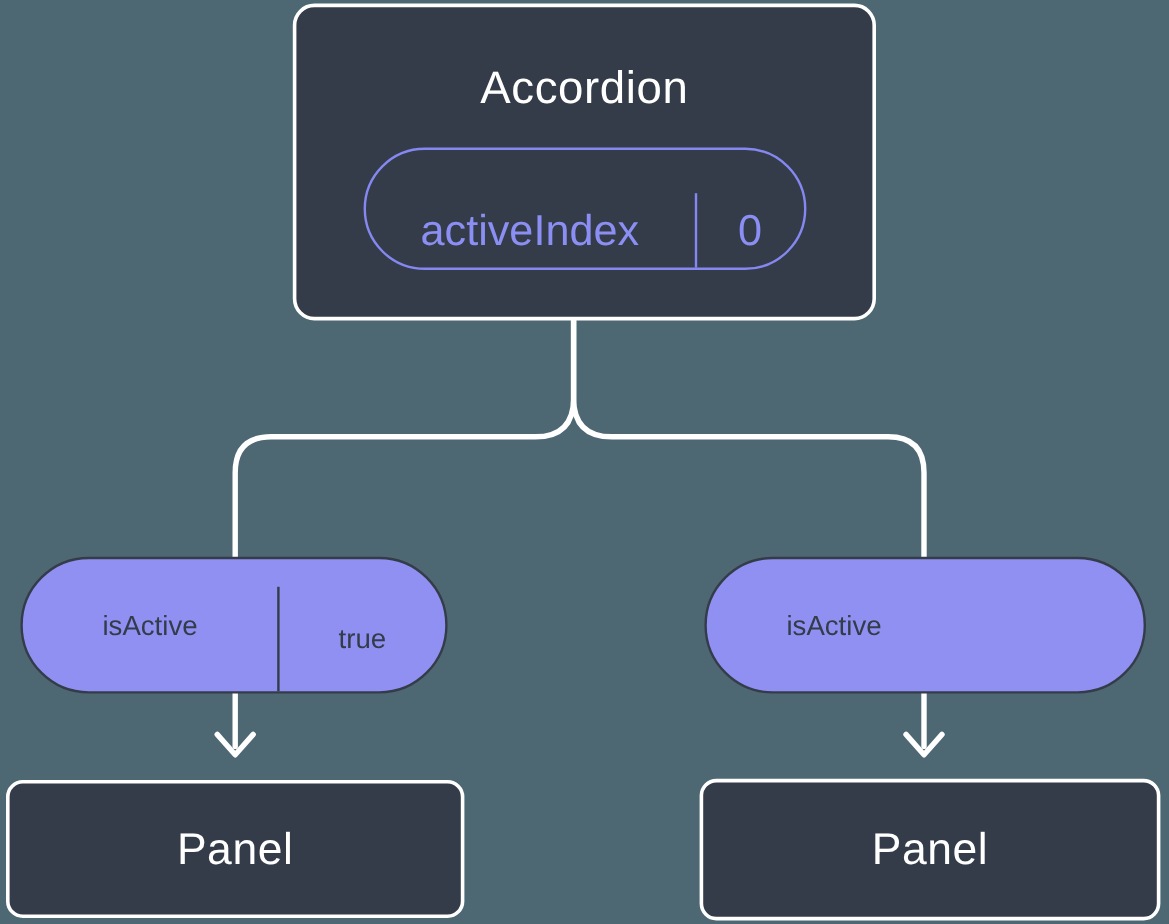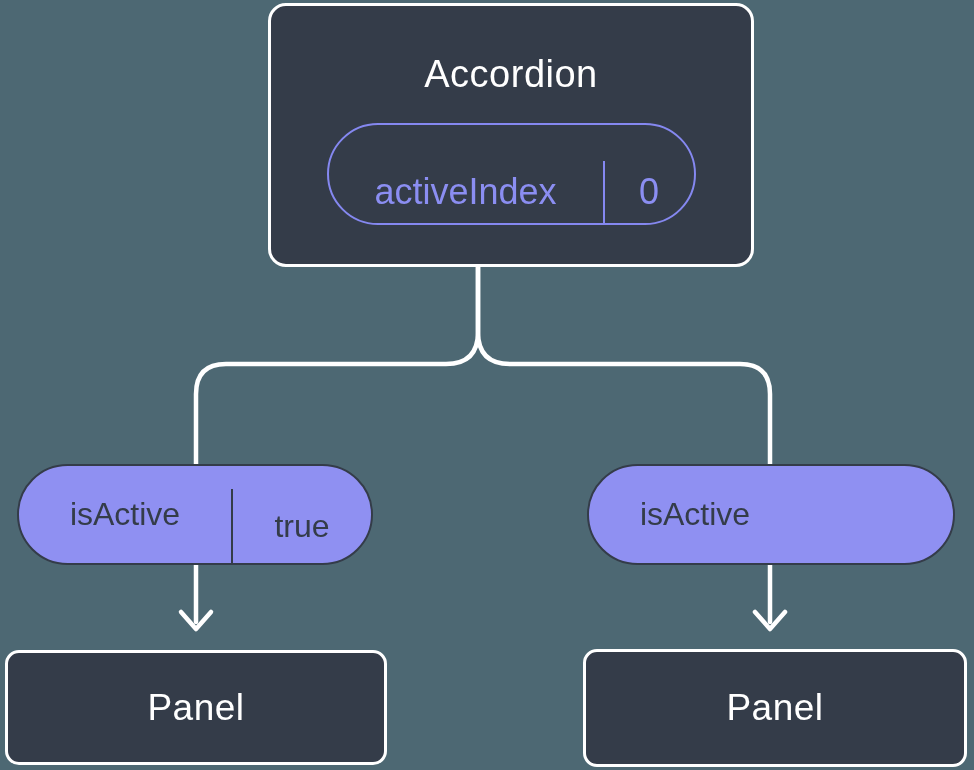--- a/index.html
+++ b/index.html
@@ -42,21 +42,21 @@
     position: absolute;
     z-index: 2;
     background: var(--node-fill);
     border: 3px solid var(--node-border);
     color: var(--node-text);
     display: flex;
     align-items: center;
     justify-content: center;
   }
   .node-root {
-    left: 268px; top: 3px;
+    left: 244px; top: 3px;
     width: 486px; height: 264px;
     border-radius: 18px;
     flex-direction: column;
     justify-content: flex-start;
     padding-top: 42px;
   }
   .node-title {
     font-size: 38px;
     font-weight: 500;
     line-height: 52px;
@@ -80,28 +80,28 @@
     margin-top: 36px;
   }
   .state-pill .cell-name { width: 274px; }
   .state-pill .cell-value {
     width: 91px;
     border-left: 2.5px solid var(--pill-outline);
   }
   .prop-pill {
     position: absolute;
     z-index: 2;
-    height: 101px;
+    height: 114px;
     background: var(--pill-fill);
     border: 2px solid var(--pill-dark);
     border-radius: 999px;
     display: flex;
     align-items: stretch;
     color: var(--pill-dark);
-    font-size: 32px;
+    font-size: 23px;
   }
   .prop-pill .cell {
     display: flex;
     align-items: center;
     justify-content: center;
   }
   .prop-pill .cell-name { width: 212px; }
   .prop-pill .cell-value {
     flex: 1;
     border-left: 2px solid var(--pill-dark);

